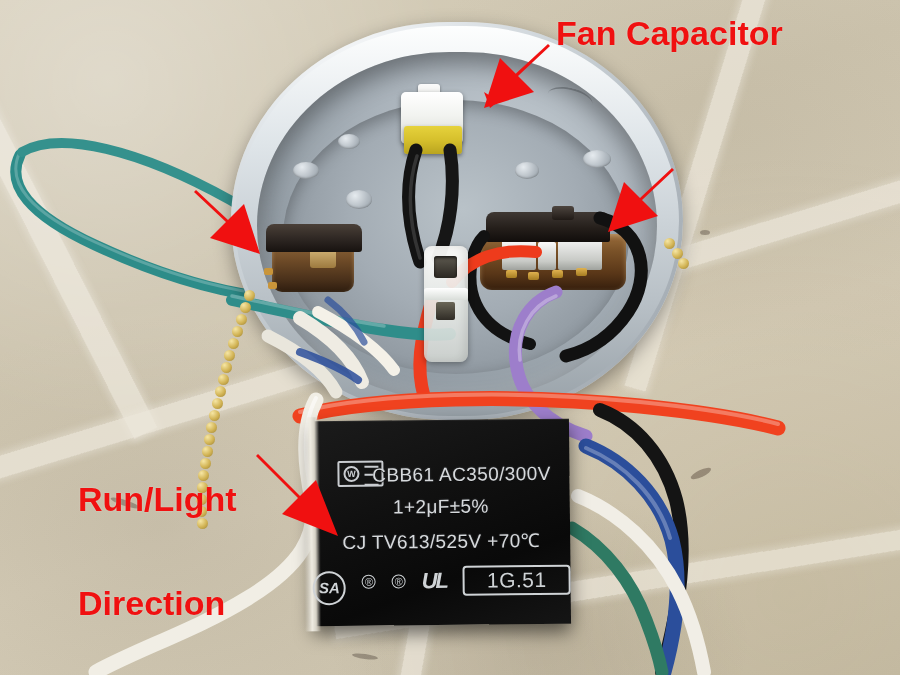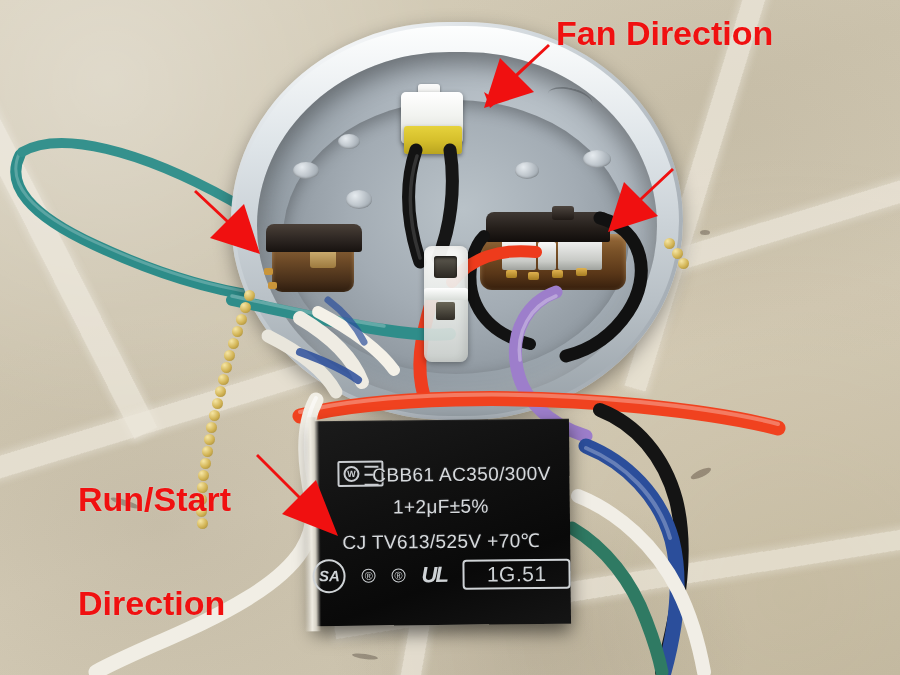--- a/index.html
+++ b/index.html
@@ -124,21 +124,21 @@
   .oe-circ{position:absolute;left:4px;top:3px;width:16px;height:16px;border-radius:50%;
      border:2px solid #c9ccd0;box-sizing:border-box;
      font-size:9px;color:#c9ccd0;text-align:center;line-height:13px;font-weight:bold;}
   .oe-e{position:absolute;right:3px;top:3px;width:14px;height:16px;
      border-top:2px solid #c9ccd0;border-bottom:2px solid #c9ccd0;}
   .oe-e:after{content:"";position:absolute;left:0;top:6px;width:10px;height:2px;background:#c9ccd0;}
   .marks{position:absolute;left:0;right:0;top:138px;display:flex;justify-content:center;
      align-items:center;gap:16px;}
   .csa{width:34px;height:34px;border:2.5px solid #cfd3d6;border-radius:50%;
      color:#cfd3d6;font-size:15px;font-weight:bold;line-height:30px;text-align:center;
-     font-style:italic;box-sizing:border-box;}
+     font-style:italic;box-sizing:border-box;margin-top:12px;}
   .reg{color:#cfd3d6;font-size:11px;border:1.5px solid #cfd3d6;border-radius:50%;
      width:14px;height:14px;line-height:12px;text-align:center;box-sizing:border-box;}
   .ul{color:#cfd3d6;font-size:22px;font-weight:bold;font-style:italic;letter-spacing:-2px;}
   .lot{color:#cfd3d6;font-size:21px;border:2px solid #cfd3d6;border-radius:4px;
      padding:1px 22px;letter-spacing:.5px;}
 
   
   .anno{position:absolute;color:#f01010;font-weight:bold;
      font-family:"Liberation Sans", sans-serif;
      text-shadow:0 0 2px rgba(255,255,255,.35);white-space:pre;line-height:1.02;}
@@ -325,22 +325,22 @@
 
     <g>
       <path d="M 196 190 L 228 220 L 244 204 L 260 254 L 210 238 L 226 222 L 194 192 Z" fill="#f01010"></path>
     </g>
 
     <g>
       <path d="M 258 454 L 300 496 L 316 480 L 338 536 L 282 514 L 298 498 L 256 456 Z" fill="#f01010"></path>
     </g>
   </svg>
 
-  <div class="anno a-dir">Fan Direction</div>
+  <div class="anno a-dir">Fan Capacitor</div>
 
 
 
   <div class="a-cap anno">
-    <div>Run/Start</div>
+    <div>Run/Light</div>
     <div>Direction</div>
   </div>
 
 </div>
 
 </body></html>

